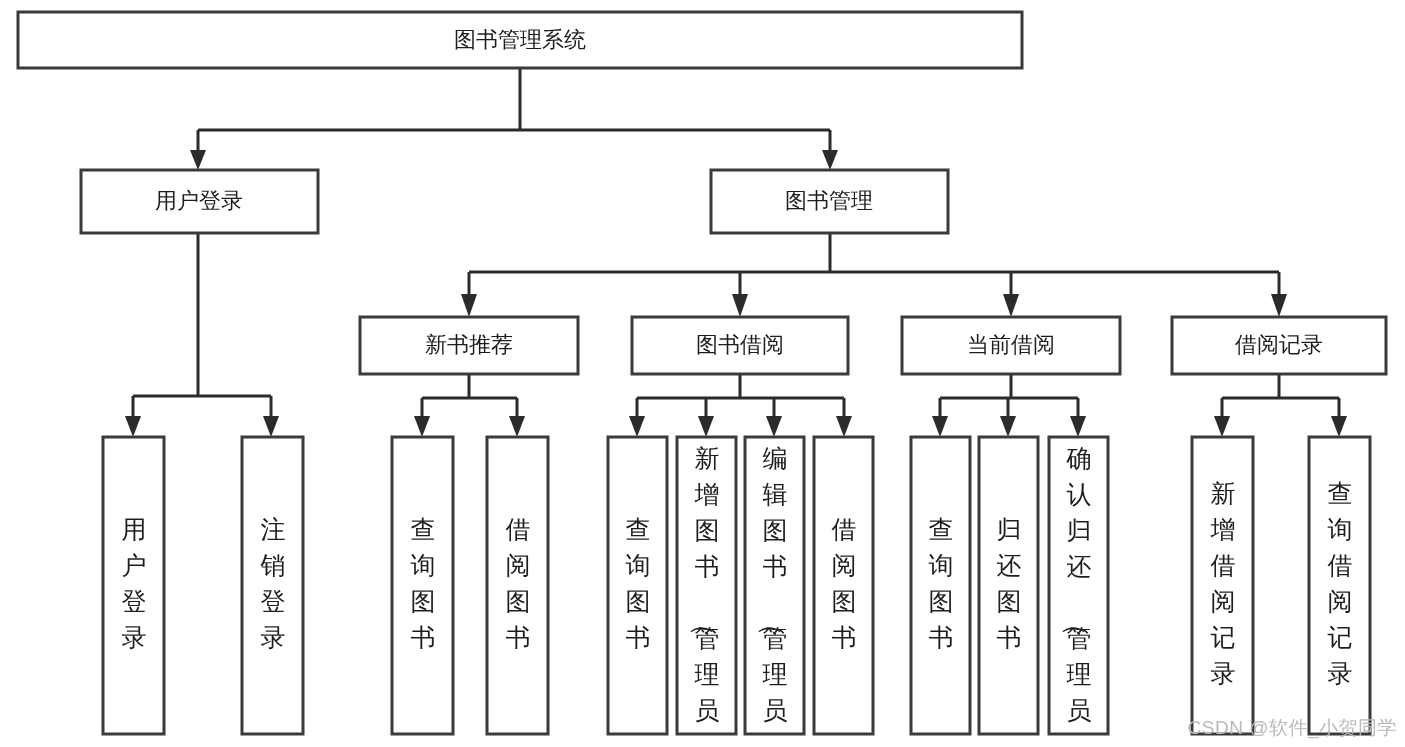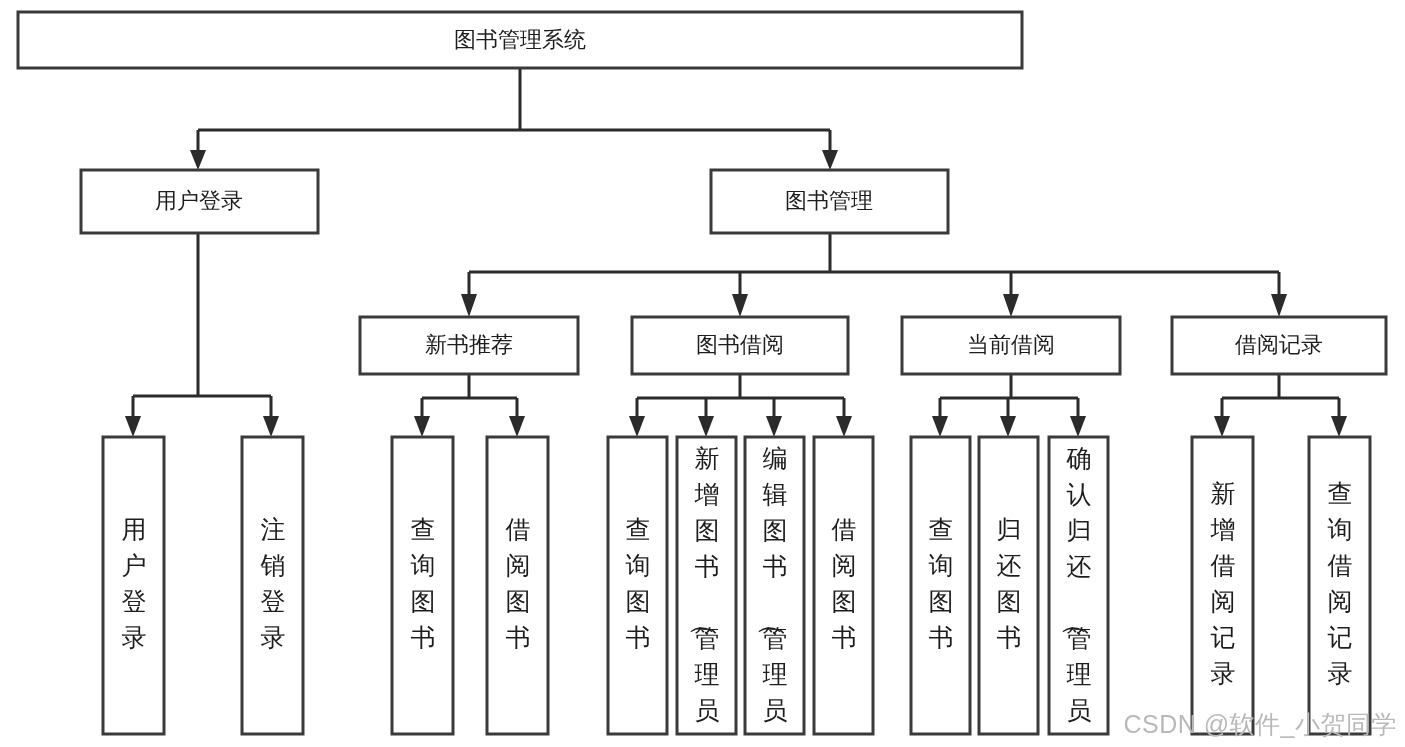--- a/index.html
+++ b/index.html
@@ -52,21 +52,21 @@
     font-family: "Liberation Sans", sans-serif;
     fill: #1d1d1d;
     font-size: 25px;
     text-anchor: middle;
   }
   .watermark {
     position: absolute;
     right: 8px;
     bottom: 6px;
     font-family: "Liberation Sans", sans-serif;
-    font-size: 25px;
+    font-size: 19px;
     color: #b9b9b9;
     letter-spacing: 0.5px;
     white-space: nowrap;
     user-select: none;
   }
 </style>
 </head>
 <body>
 
 <div id="diagram-root">

